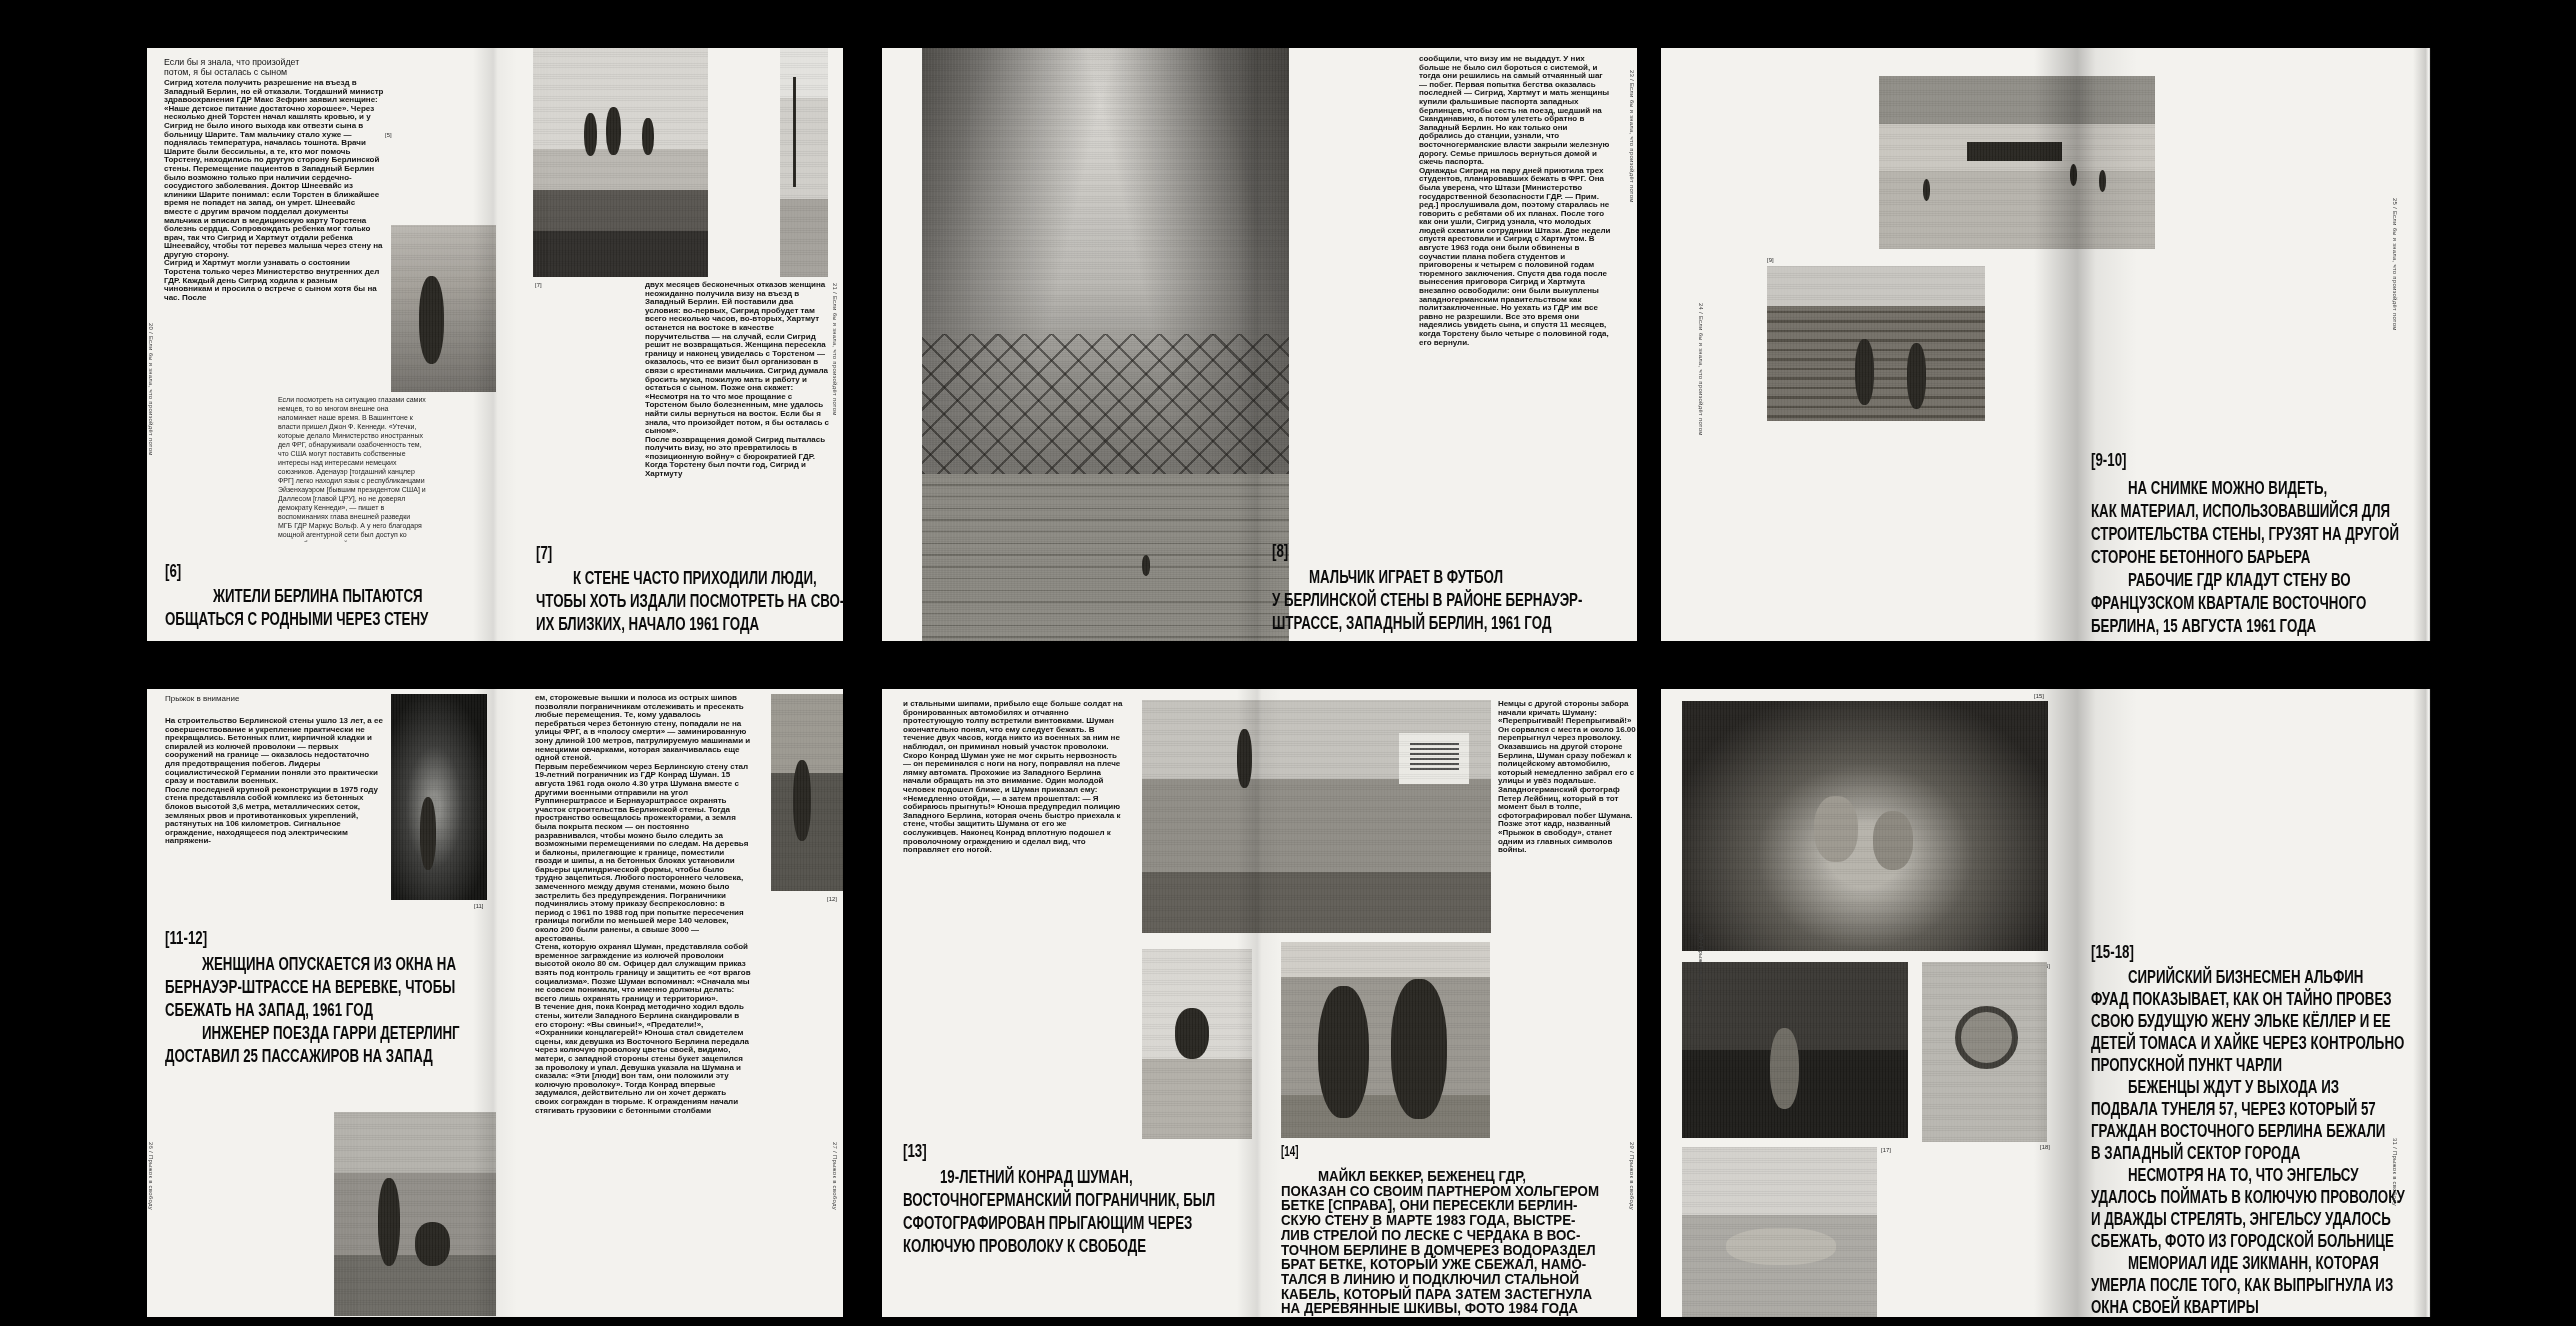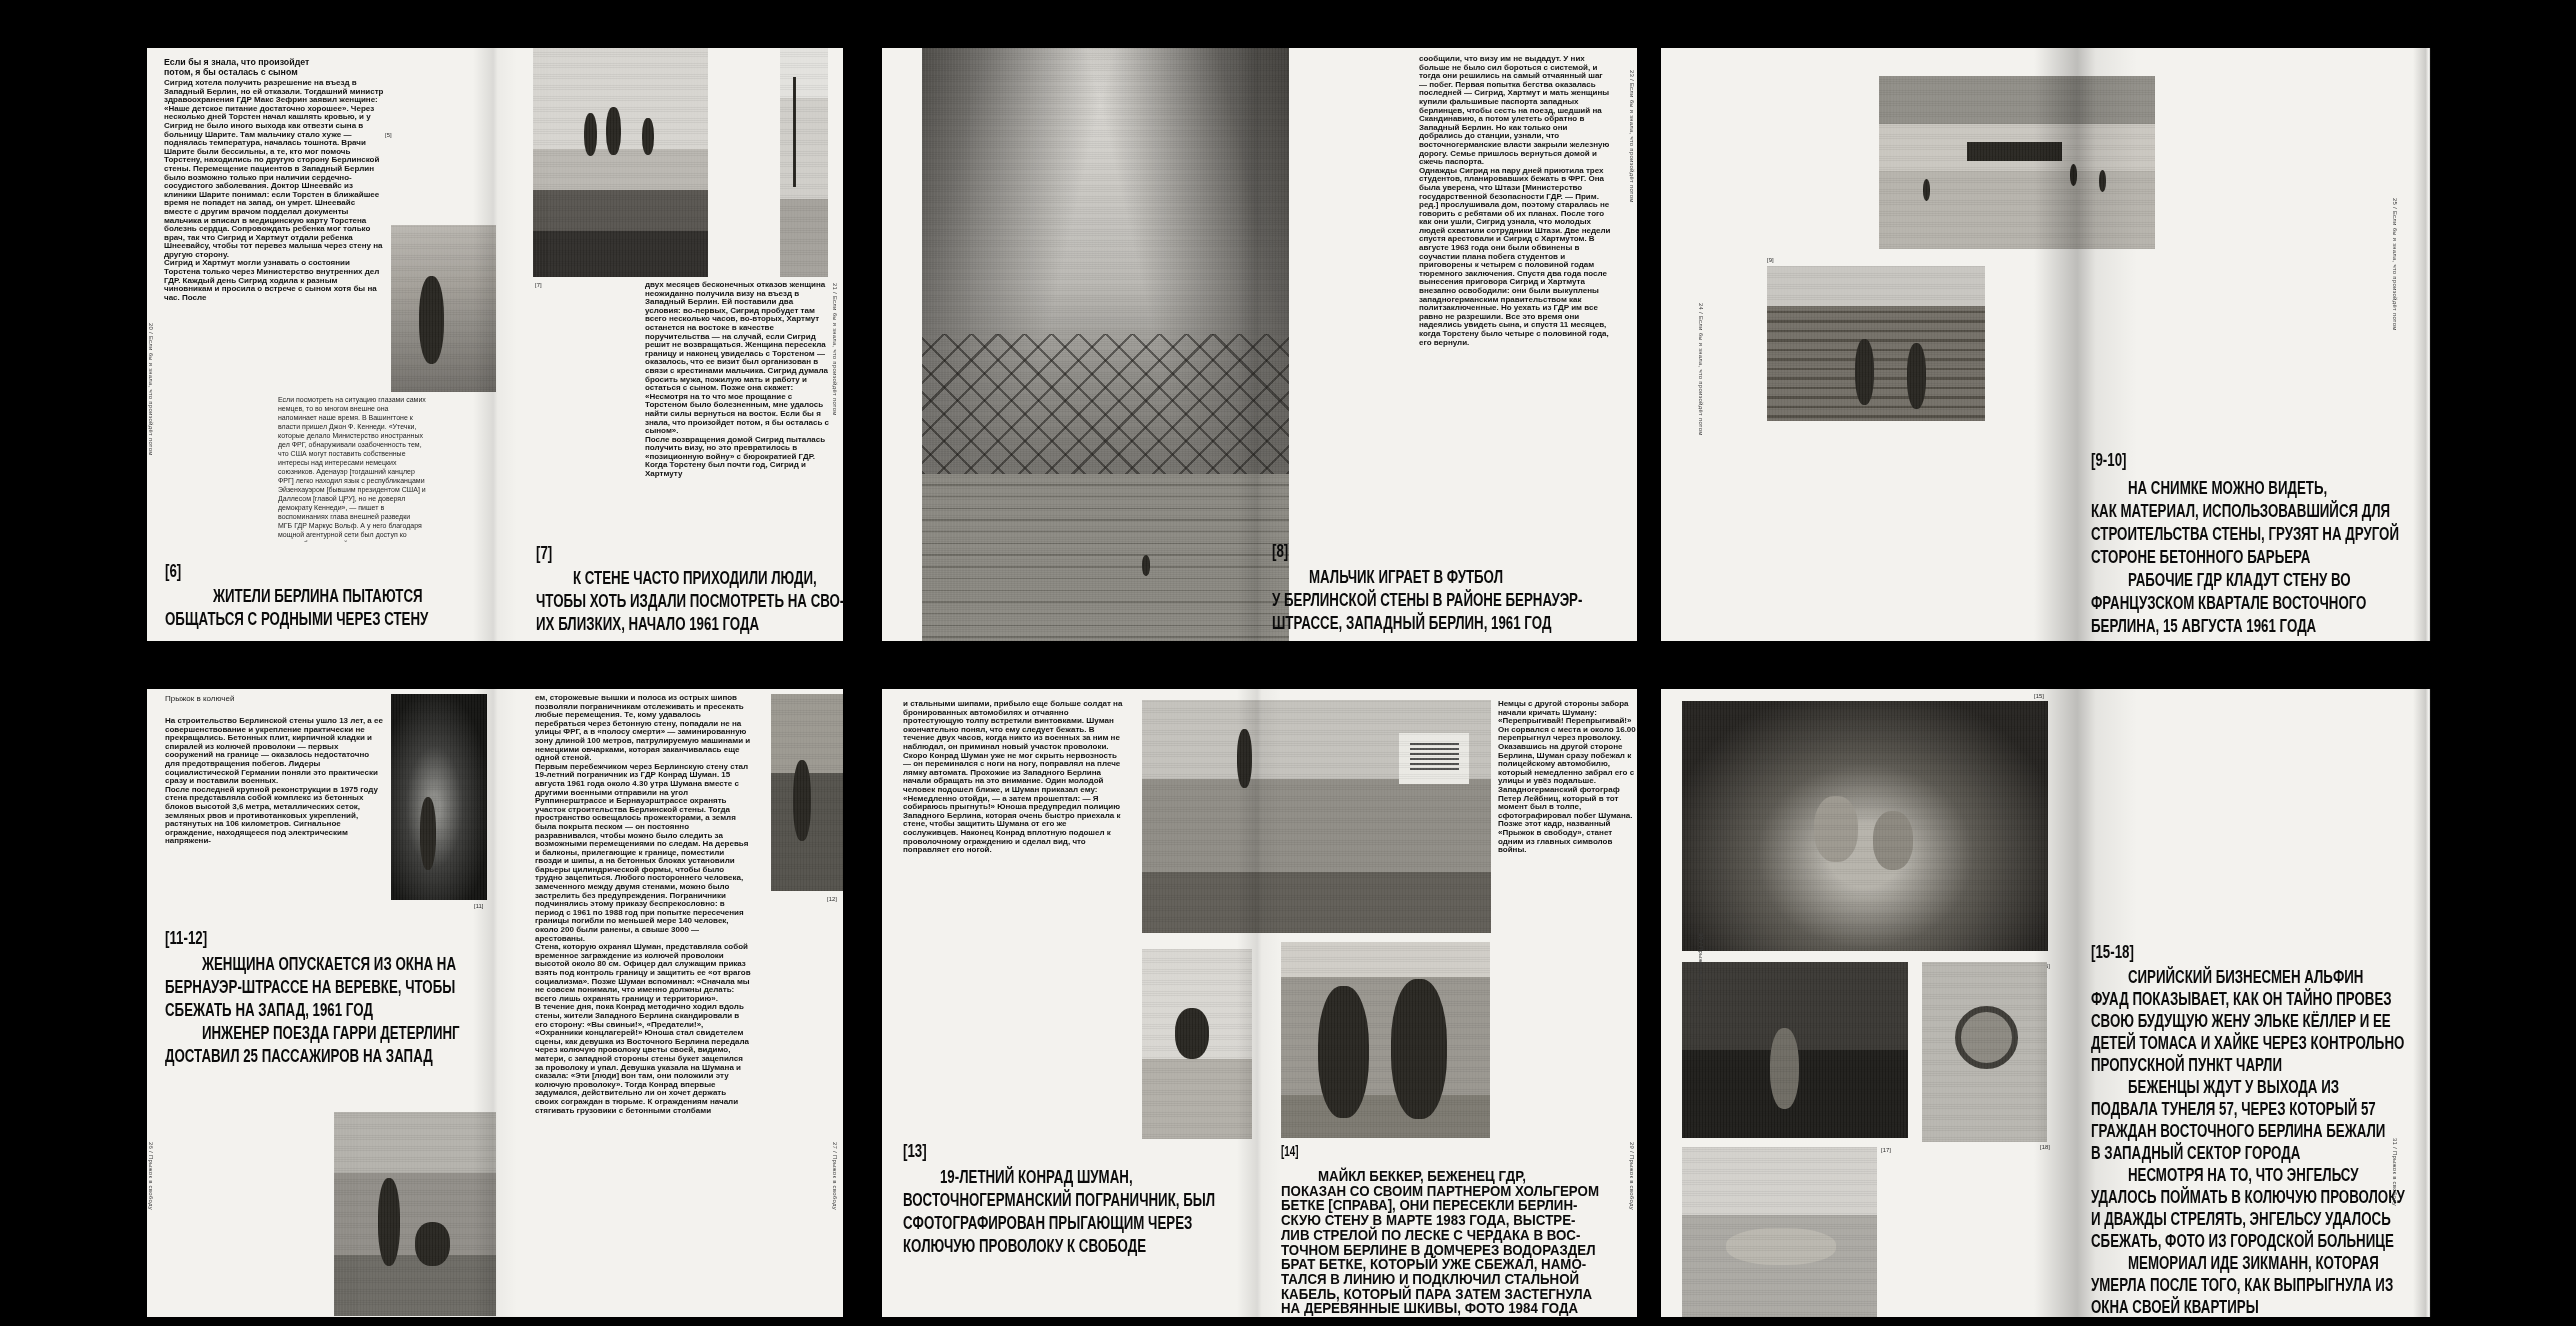--- a/index.html
+++ b/index.html
@@ -1,21 +1,21 @@
 <!DOCTYPE html>
 <html style="font-size:11.7px"><head>
 <meta charset="utf-8">
 <style>
   html,body{margin:0;padding:0;background:#000;}
   .canvas{position:relative;width:2576px;height:1327px;background:#000;overflow:hidden;
           font-family:"Liberation Sans",sans-serif;color:#131313;}
   .page{position:absolute;background:#f3f2ee;}
   .abs{position:absolute;}
   .body-text{font-weight:bold;font-size:8px;line-height:8.6px;white-space:pre-line;color:#141414;}
-  .title-text{font-weight:bold;font-size:8.8px;line-height:10px;white-space:pre-line;color:#111;}
+  .title-text{font-weight:normal;font-size:8.8px;line-height:10px;white-space:pre-line;color:#111;}
   .note-text{font-weight:normal;font-size:7px;line-height:9px;white-space:pre-line;color:#1c1c1c;}
   .header-text{font-weight:normal;font-size:8px;color:#1c1c1c;}
   .cap{font-weight:bold;font-size:19px;line-height:23px;white-space:pre-wrap;color:#0b0b0b;
        transform:scaleX(0.70);transform-origin:0 0;letter-spacing:0px;}
   .cap-label{font-weight:bold;font-size:19px;color:#0b0b0b;transform:scaleX(0.70);transform-origin:0 0;}
   .cap-sm{font-size:14px;line-height:14.7px;transform:scaleX(0.95);}
   .cap-1518{line-height:22px;}
   .mini-label{font-size:5.9px;color:#2a2a2a;font-weight:normal;}
   .vfoot{font-size:5.9px;color:#3a3a3a;writing-mode:vertical-rl;white-space:nowrap;letter-spacing:0.3px;}
   .photo{position:absolute;overflow:hidden;}
@@ -141,21 +141,21 @@
           РАБОЧИЕ ГДР КЛАДУТ СТЕНУ ВО
 ФРАНЦУЗСКОМ КВАРТАЛЕ ВОСТОЧНОГО
 БЕРЛИНА, 15 АВГУСТА 1961 ГОДА</div>
   <div class="abs vfoot" style="left:2392px;top:198px;">25 / Если бы я знала, что произойдёт потом</div>
   <div class="fold-strong" style="left:2034px;top:48px;width:103px;height:593px;"></div>
   <div class="curl" style="left:2413px;top:48px;width:17.6px;height:593px;"></div>
 
   <div class="page" style="left:147px;top:689px;width:348px;height:628px;"></div>
   <div class="page" style="left:495px;top:689px;width:348px;height:628px;"></div>
 
-  <div class="abs header-text" style="left:165px;top:694px;">Прыжок в колючей</div>
+  <div class="abs header-text" style="left:165px;top:694px;">Прыжок в внимание</div>
   <div class="abs body-text" style="left:165px;top:717px;width:220px;height:176px;overflow:hidden;">На строительство Берлинской стены ушло 13 лет, а ее совершенствование и укрепление практически не прекращались. Бетонных плит, кирпичной кладки и спиралей из колючей проволоки — первых сооружений на границе — оказалось недостаточно для предотвращения побегов. Лидеры социалистической Германии поняли это практически сразу и поставили военных.
 После последней крупной реконструкции в 1975 году стена представляла собой комплекс из бетонных блоков высотой 3,6 метра, металлических сеток, земляных рвов и противотанковых укреплений, растянутых на 106 километров. Сигнальное ограждение, находящееся под электрическим напряжени-</div>
   <div class="photo ph-night" style="left:391px;top:694px;width:96px;height:206px;">
     <div class="fig" style="left:29px;top:103px;width:16px;height:73px;"></div>
   </div>
   <div class="abs mini-label" style="left:474px;top:903px;">[11]</div>
   <div class="abs cap-label" style="left:165px;top:927px;">[11-12]</div>
   <div class="abs cap" style="left:165px;top:952px;width:470px;">          ЖЕНЩИНА ОПУСКАЕТСЯ ИЗ ОКНА НА
 БЕРНАУЭР-ШТРАССЕ НА ВЕРЕВКЕ, ЧТОБЫ
 СБЕЖАТЬ НА ЗАПАД, 1961 ГОД

